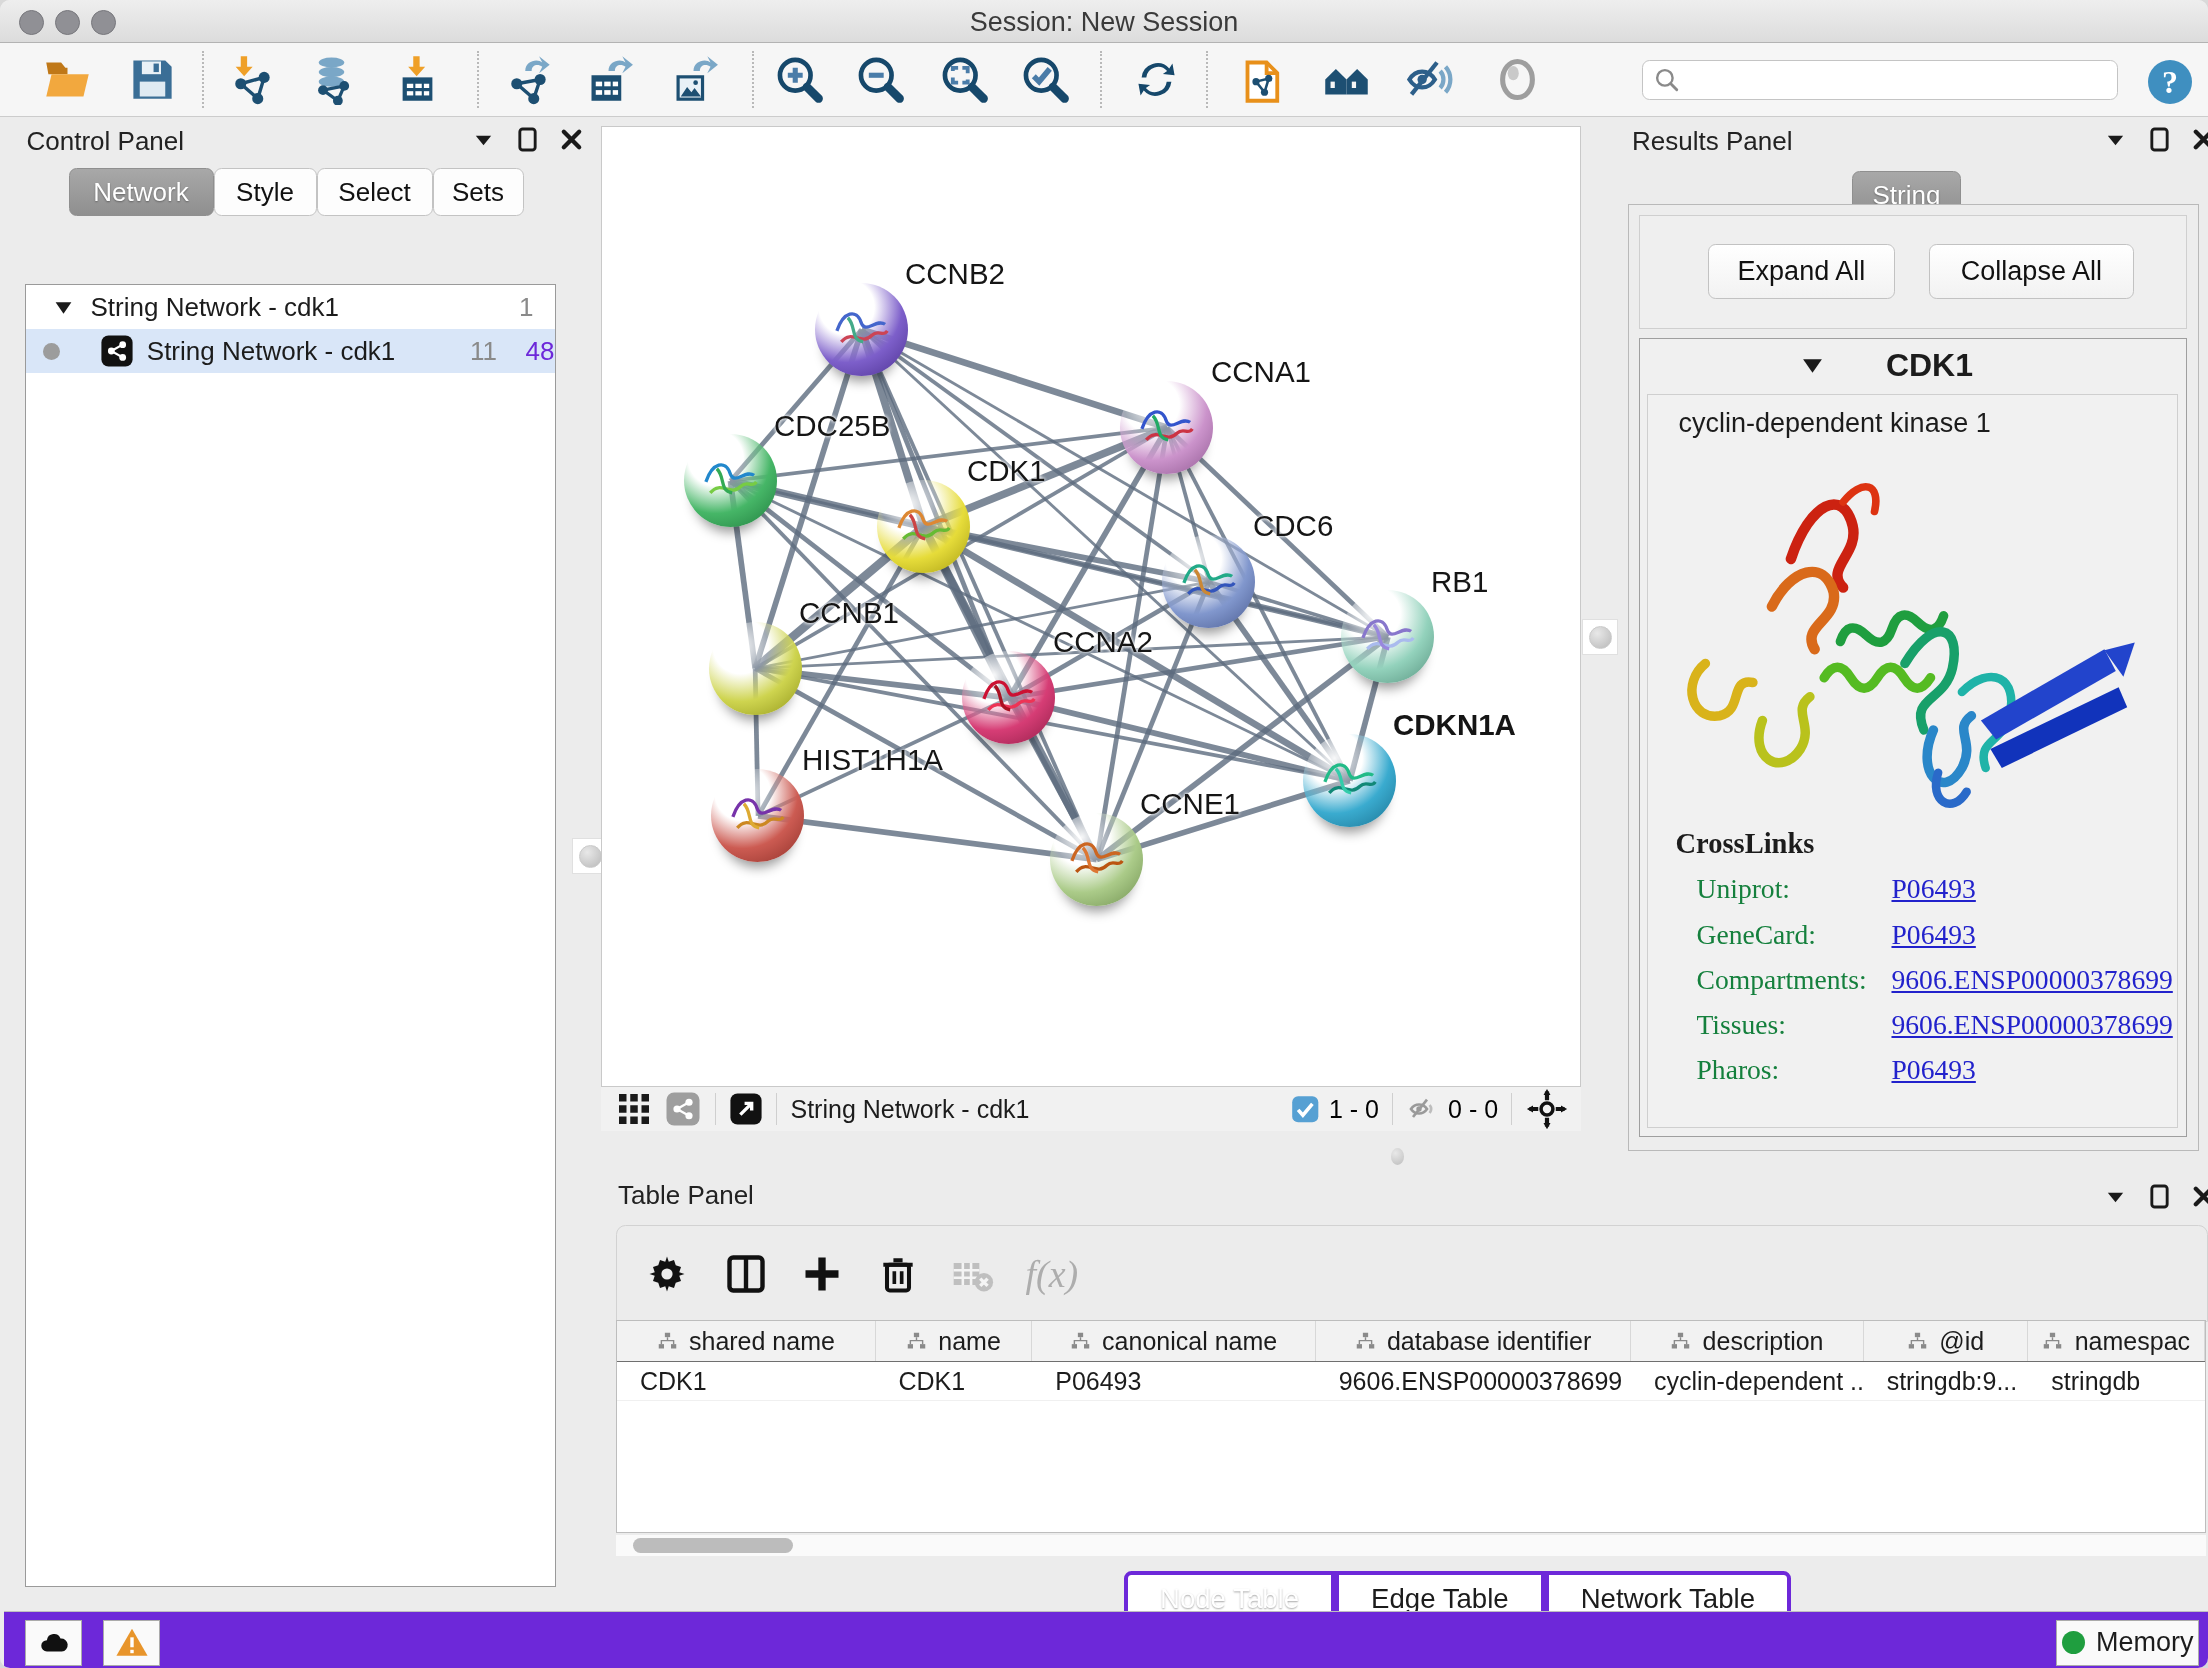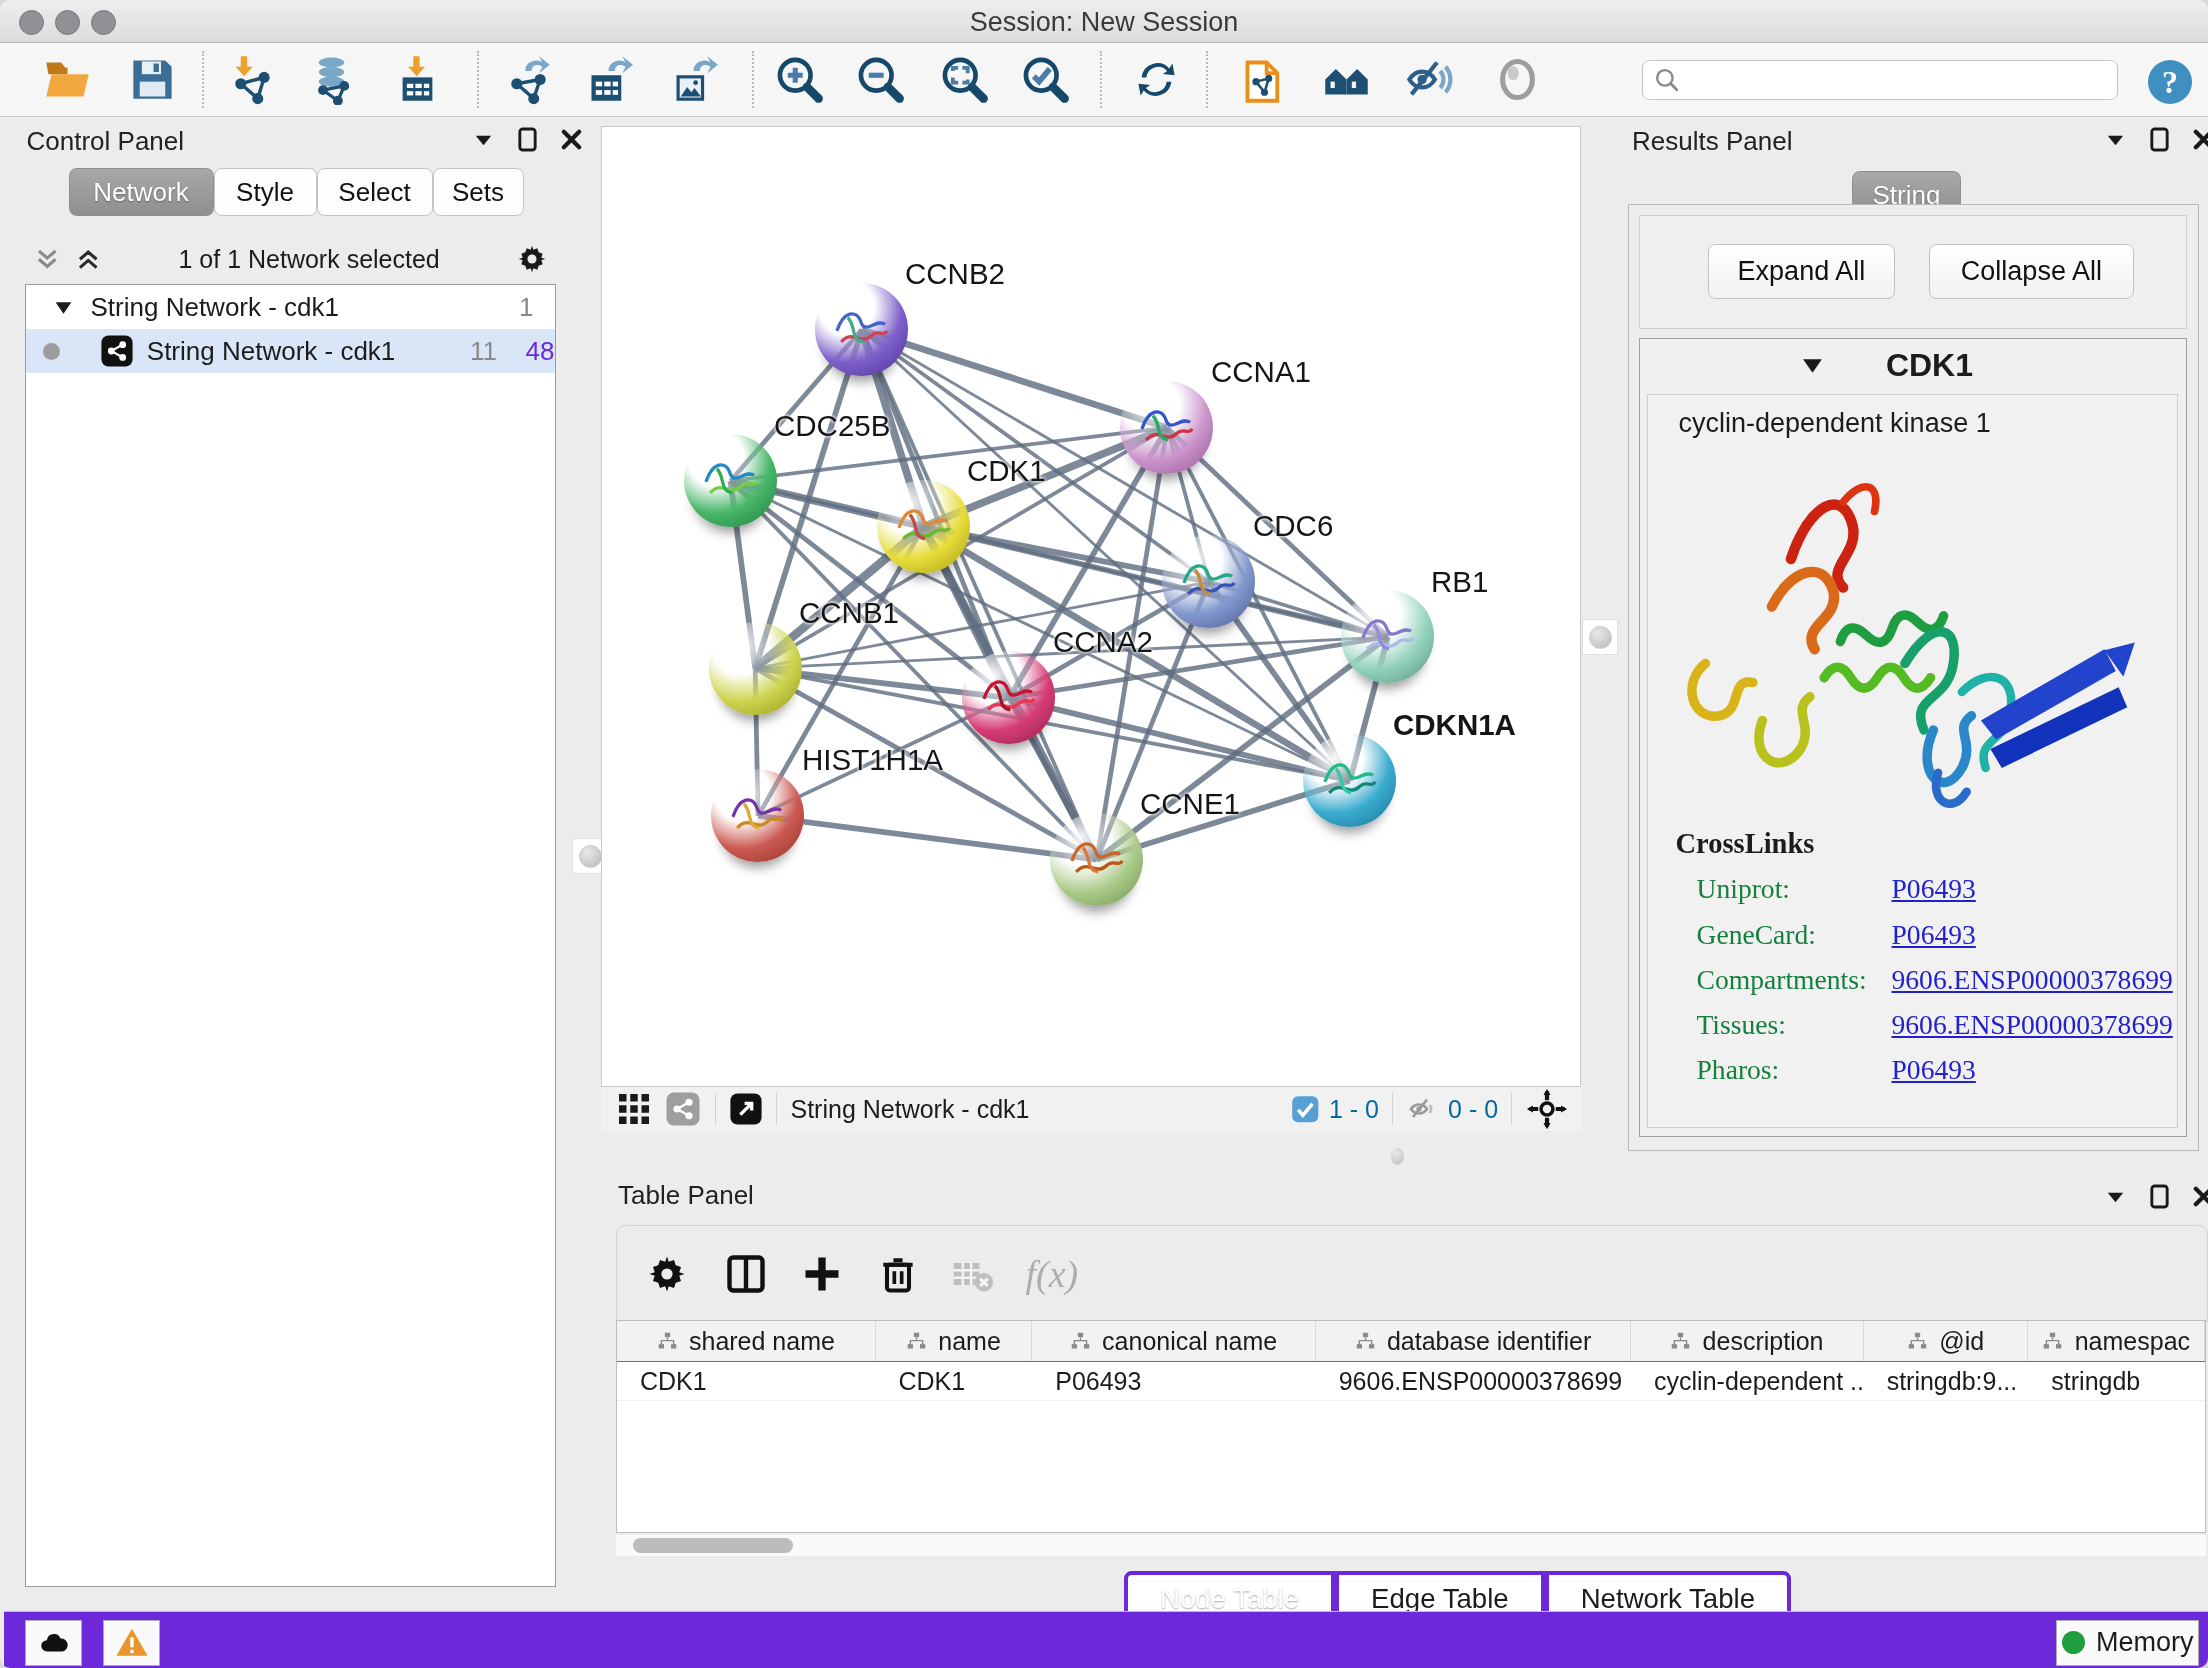--- a/index.html
+++ b/index.html
@@ -41,21 +41,21 @@
     border:1px solid #c9c9c9;box-sizing:border-box;}
   #edges{position:absolute;left:0;top:0;}
   .node{position:absolute;width:93px;height:93px;border-radius:50%;
     box-shadow:0 15px 11.4px -9.5px rgba(0,0,0,.4);}
   .node svg{position:absolute;left:11.4px;top:15px;}
   .nlabel{position:absolute;font-size:29.5px;color:#151515;white-space:nowrap;
     text-shadow:0 0 3.8px #fff,0 0 3.8px #fff;}
   #cv-toolbar{left:601px;top:1086px;width:980px;height:44px;background:#f1f1f1;
     border-top:1px solid #c9c9c9;display:flex;align-items:center;}
   .cvsep{width:0;height:32px;border-left:1px solid #cfcfcf;margin:0 13.3px;}
-  .graytxt{color:#0369a1;font-size:25px;}
+  .graytxt{color:#000000;font-size:25px;}
   
   .grip{position:absolute;width:34px;height:34px;background:#fff;border:1px solid #e0e0e0;
     display:flex;align-items:center;justify-content:center;}
   .grip i{width:21px;height:21px;border-radius:50%;
     background:radial-gradient(circle at 35% 30%,#e8e8e8,#b9b9b9);display:block;border:1px solid #cacaca;}
   
   #rpanel{left:1617px;top:122px;width:582px;height:1027px;}
   .rbox{border:1.9px solid #b9b9b9;background:#efefef;}
   .btn{background:linear-gradient(#ffffff,#f2f2f2);border:1px solid #c2c2c2;border-radius:7.6px;
     font-size:27px;display:flex;align-items:center;justify-content:center;color:#111;}
@@ -295,33 +295,20 @@
         </svg>
       <svg width="23" height="23" viewBox="0 0 24 24">
           <path d="M4 4 20 20M20 4 4 20" stroke="#1a1a1a" stroke-width="4.5" stroke-linecap="round"></path>
         </svg>
     </div>
     <div class="abs" style="left:59px;top:46px;display:flex">
       <div class="tabbtn tabsel" style="width:143px">Network</div>
       <div class="tabbtn" style="width:101px">Style</div>
       <div class="tabbtn" style="width:114px">Select</div>
       <div class="tabbtn" style="width:89px">Sets</div>
-    </div>
-    <div id="cp-subrow">
-      <svg width="28.5" height="28.5" viewBox="0 0 24 24" style="margin-left:23px">
-          <path d="M5 5l7 6 7-6M5 12l7 6 7-6" fill="none" stroke="#8a8a8a" stroke-width="2.6"></path>
-        </svg>
-      <svg width="28.5" height="28.5" viewBox="0 0 24 24" style="margin-left:13.3px">
-          <path d="M5 19l7-6 7 6M5 12l7-6 7 6" fill="none" stroke="#2a2a2a" stroke-width="2.6"></path>
-        </svg>
-      <div style="flex:1;text-align:center;font-size:25px">1 of 1 Network selected</div>
-      <svg width="32" height="32" viewBox="0 0 24 24" style="margin-right:19px">
-          <path d="M12 2l1 3 3-1 1 3 3 1-1 3 3 1-3 1 1 3-3 1-1 3-3-1-1 3-1-3-3 1-1-3-3-1 1-3-3-1 3-1-1-3 3-1 1-3 3 1z" fill="#1a1a1a"></path>
-          <circle cx="12" cy="12" r="3.4" fill="#ececec"></circle>
-        </svg>
     </div>
     <div id="cp-tree">
       <div class="treerow">
         <svg width="21" height="21" viewBox="0 0 24 24" style="margin-left:27px">
             <path d="M3 6h18l-9 13z" fill="#1a1a1a"></path>
           </svg>
         <span style="margin-left:17px">String Network - cdk1</span>
         <span style="margin-left:auto;margin-right:21px;color:#8a8a8a">1</span>
       </div>
       <div class="treerow rowsel">

